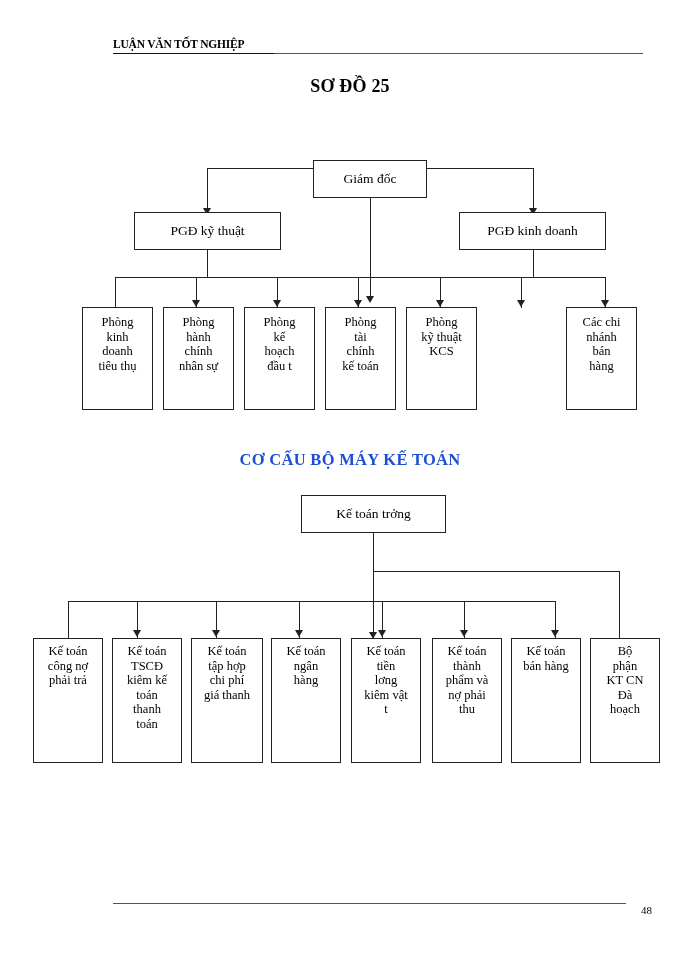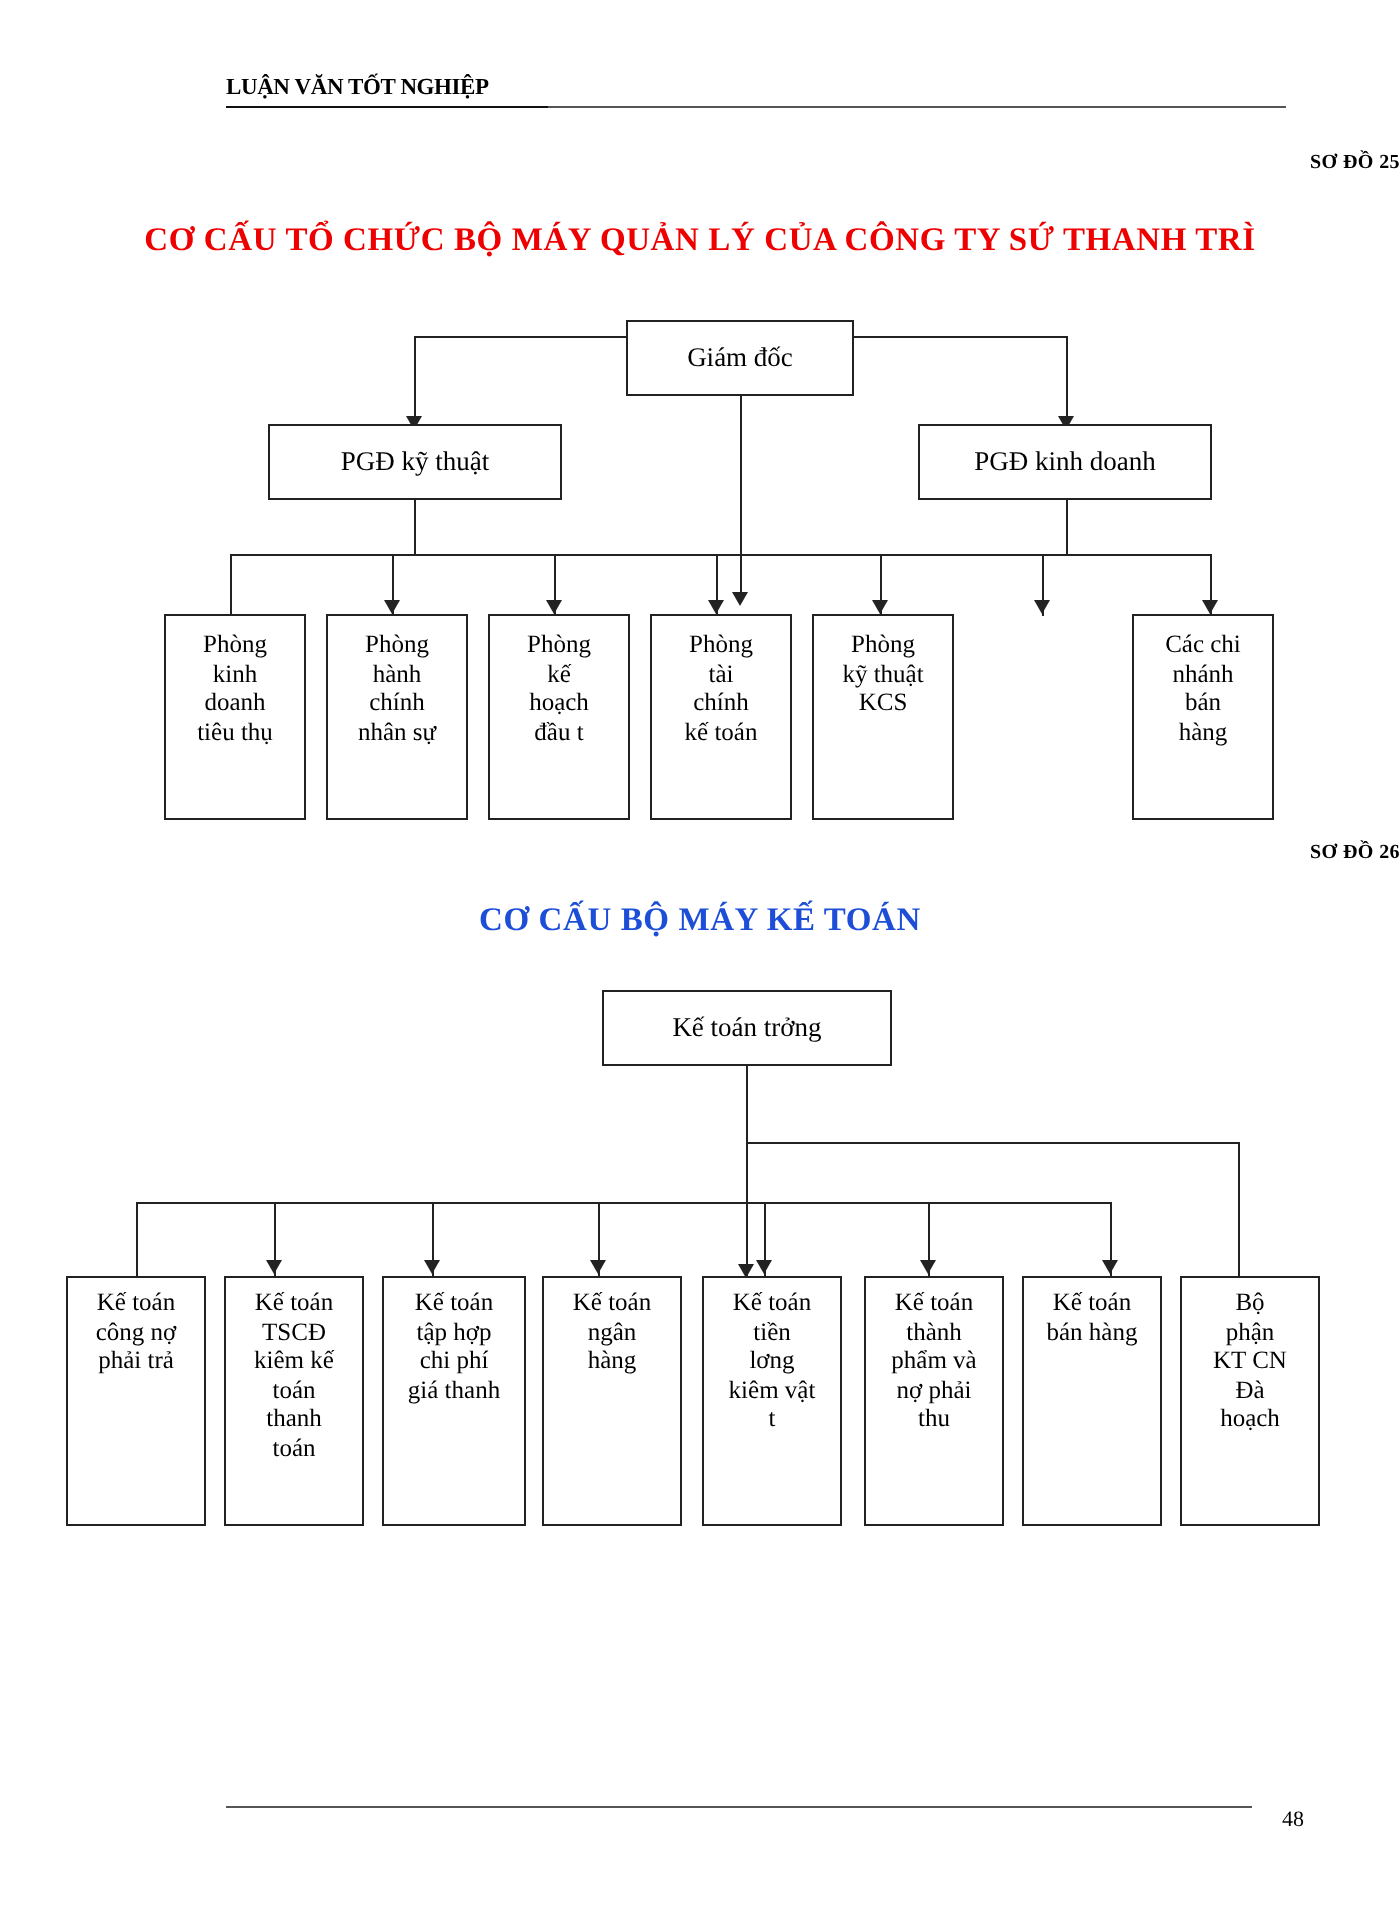--- a/index.html
+++ b/index.html
@@ -75,22 +75,22 @@
     width: 40px;
     font-size: 11px;
     text-align: right;
   }
 
   
   .fig-number {
     position: absolute;
     width: 700px;
     left: 0;
-    text-align: right;
-    font-size: 10px;
+    text-align: center;
+    font-size: 18px;
     font-weight: bold;
     letter-spacing: 0.2px;
   }
   .fig-title {
     position: absolute;
     width: 640px;
     left: 30px;
     text-align: center;
     font-size: 16.5px;
     font-weight: bold;
@@ -156,21 +156,20 @@
 
 <div class="page">
 
   <div class="header-zone">
     <div class="header-text">LUẬN VĂN TỐT NGHIỆP</div>
     <div class="header-rule"></div>
     <div class="header-rule-strong"></div>
   </div>
 
   <div class="fig-number" style="top:76px;">SƠ ĐỒ 25</div>
-  <div class="fig-title" style="top:110px; color:#ee0000;">CƠ CẤU TỔ CHỨC BỘ MÁY QUẢN LÝ CỦA CÔNG TY SỨ THANH TRÌ</div>
 
   <div class="node top-node" style="left:313px; top:160px; width:114px; height:38px;">
     <span class="node-label">Giám đốc</span>
   </div>
 
   <div class="hline" style="left:207px; top:168px; width:106px;"></div>
   <div class="hline" style="left:427px; top:168px; width:106px;"></div>
   <div class="vline" style="left:207px; top:168px; height:42px;"></div>
   <div class="arrow" style="left:203px; top:208px;"></div>
   <div class="vline" style="left:533px; top:168px; height:42px;"></div>
@@ -233,21 +232,20 @@
 kỹ thuật
 KCS</span>
   </div>
   <div class="node leaf-node org-leaf" style="left:566px; top:307px; width:71px; height:103px;">
     <span class="node-label">Các chi
 nhánh
 bán
 hàng</span>
   </div>
 
-  <div class="fig-number" style="top:421px;">SƠ ĐỒ 26</div>
   <div class="fig-title" style="top:450px; color:#1d4ed8;">CƠ CẤU BỘ MÁY KẾ TOÁN</div>
 
   <div class="node top-node" style="left:301px; top:495px; width:145px; height:38px;">
     <span class="node-label">Kế toán trởng</span>
   </div>
 
   <div class="vline" style="left:373px; top:533px; height:108px;"></div>
   <div class="arrow" style="left:369px; top:632px;"></div>
 
   <div class="hline" style="left:373px; top:571px; width:246px;"></div>

